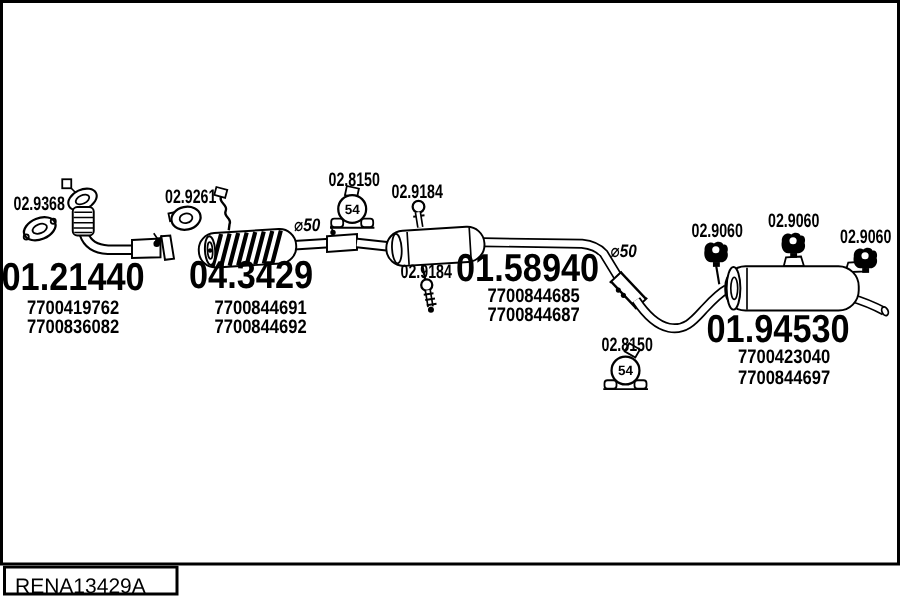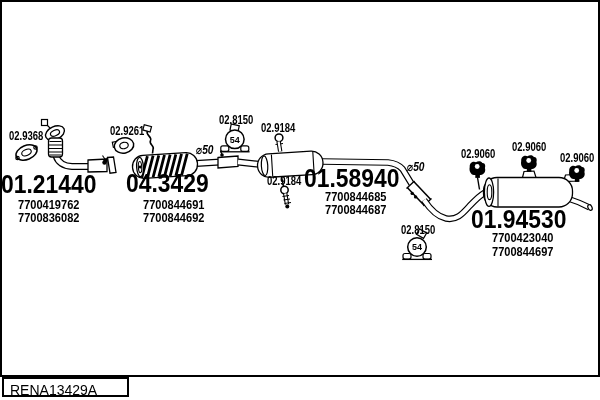--- a/index.html
+++ b/index.html
@@ -5,21 +5,21 @@
   html,body{margin:0;padding:0;background:#fff;}
   #stage{position:relative;width:600px;height:400px;background:#fff;overflow:hidden;
          font-family:"Liberation Sans","DejaVu Sans",sans-serif;color:#000;}
   #frame{position:absolute;left:0;top:0;width:596px;height:373px;border:2px solid #000;background:#fff;}
   #diagram-svg{position:absolute;left:0;top:0;width:600px;height:400px;}
   .txt{position:absolute;line-height:1;white-space:nowrap;transform-origin:left top;}
   .code-lg{font-size:26px;font-weight:bold;transform:scaleX(0.88);}
   .code-sm{font-size:13px;font-weight:bold;transform:scaleX(0.73);}
   .part{font-size:13px;font-weight:bold;transform:scaleX(0.85);}
   .dia{font-size:12px;font-weight:bold;font-style:italic;transform:scaleX(0.85);}
-  #footer-box{position:absolute;left:2px;top:377px;width:127px;height:20px;
+  #footer-box{position:absolute;left:2px;top:377px;width:117px;height:20px;
               border:2px solid #000;background:#fff;box-sizing:border-box;padding-left:22px;}
   #footer-label{position:absolute;left:6px;top:3px;font-size:14px;font-weight:normal;}
   .ol{stroke:#000;fill:none;}
   .pipeI{stroke:#fff;fill:none;}
   .white{fill:#fff;stroke:#000;}
   .blk{fill:#000;stroke:none;}
   text.icon-num{font-family:"Liberation Sans","DejaVu Sans",sans-serif;font-size:9px;font-weight:bold;
                 text-anchor:middle;fill:#000;}
 </style>
 </head>

